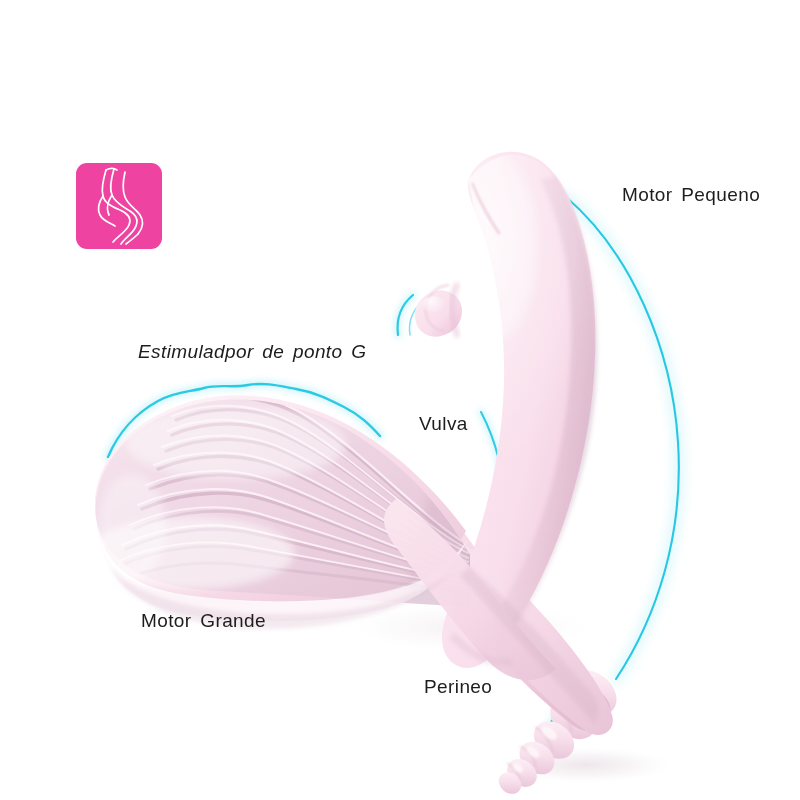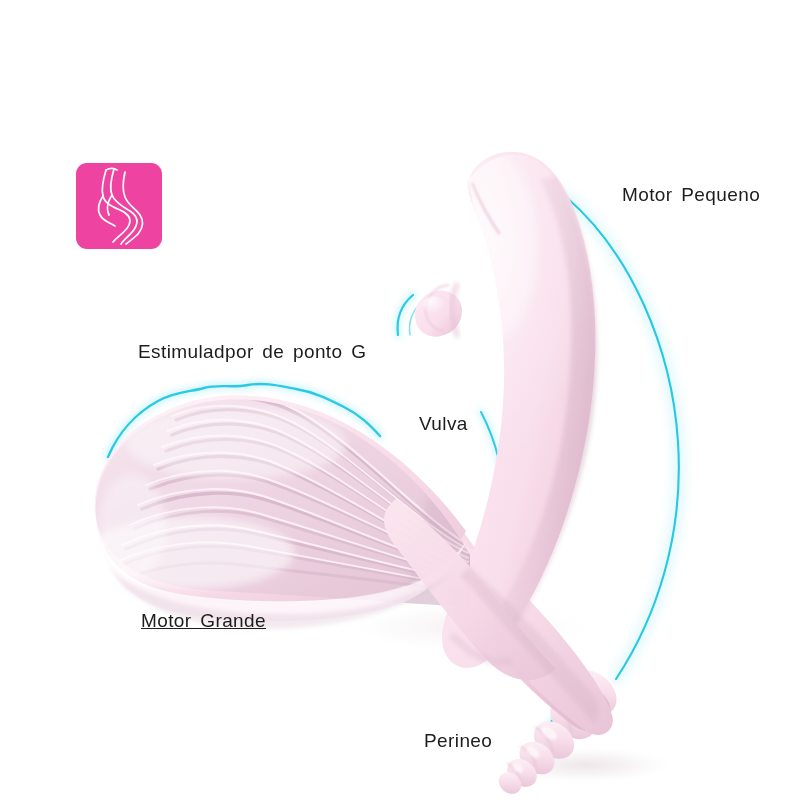--- a/index.html
+++ b/index.html
@@ -36,24 +36,24 @@
     letter-spacing: 0.4px;
     white-space: nowrap;
     line-height: 1;
     -webkit-font-smoothing: antialiased;
   }
   .callout.word-spaced {
     word-spacing: 3px;
   }
   #label-motor-pequeno { left: 622px; top: 138px; }
   #label-estimulador-clitoris { left: 181px; top: 234px; }
-  #label-estimulador-ponto-g { left: 138px; top: 295px; }
+  #label-estimulador-ponto-g { left: 138px; top: 295px; font-style: italic; }
   #label-vulva { left: 419px; top: 367px; }
-  #label-motor-grande { left: 141px; top: 564px; text-decoration: underline; }
-  #label-perineo { left: 424px; top: 684px; }
+  #label-motor-grande { left: 141px; top: 564px; }
+  #label-perineo { left: 424px; top: 630px; }
 
   #brand-logo {
     position: absolute;
     left: 76px;
     top: 116px;
     width: 86px;
     height: 86px;
   }
   #brand-logo .logo-plate {
     position: absolute;

